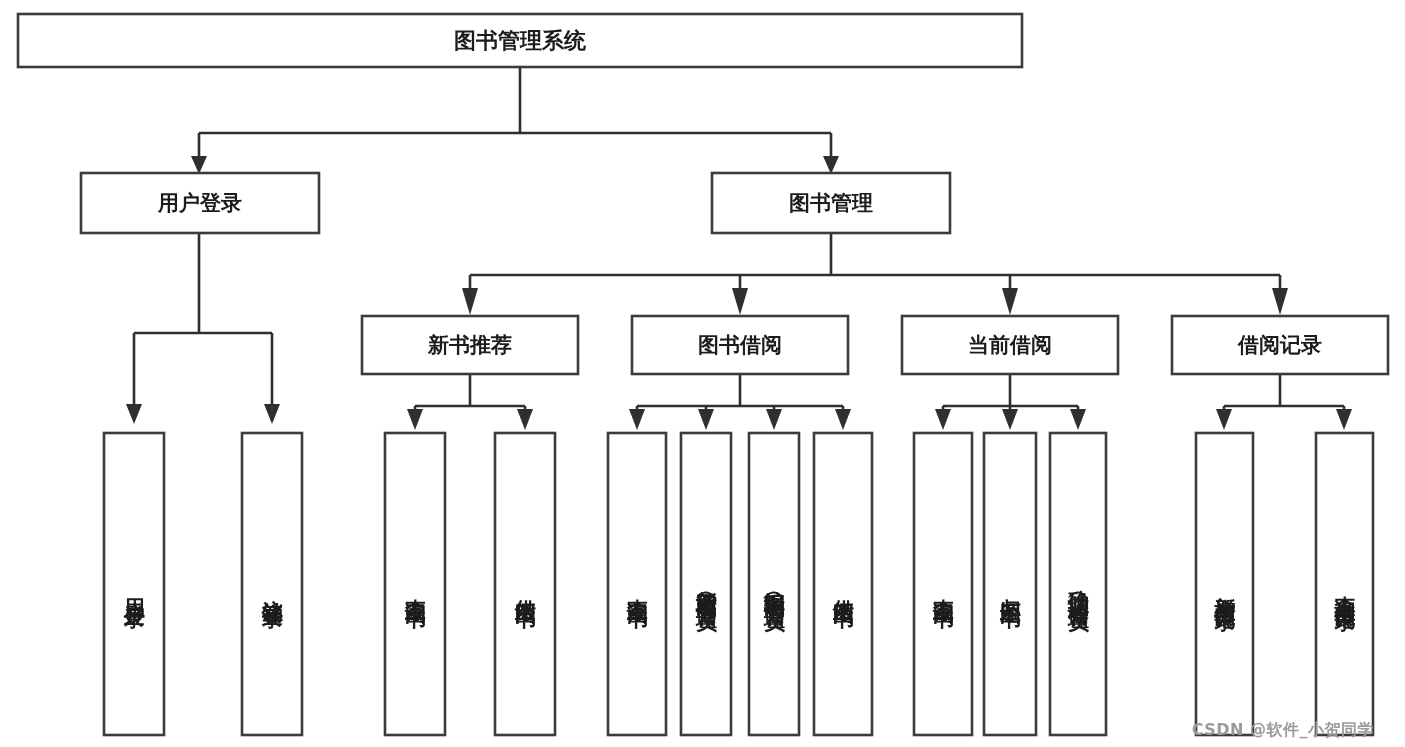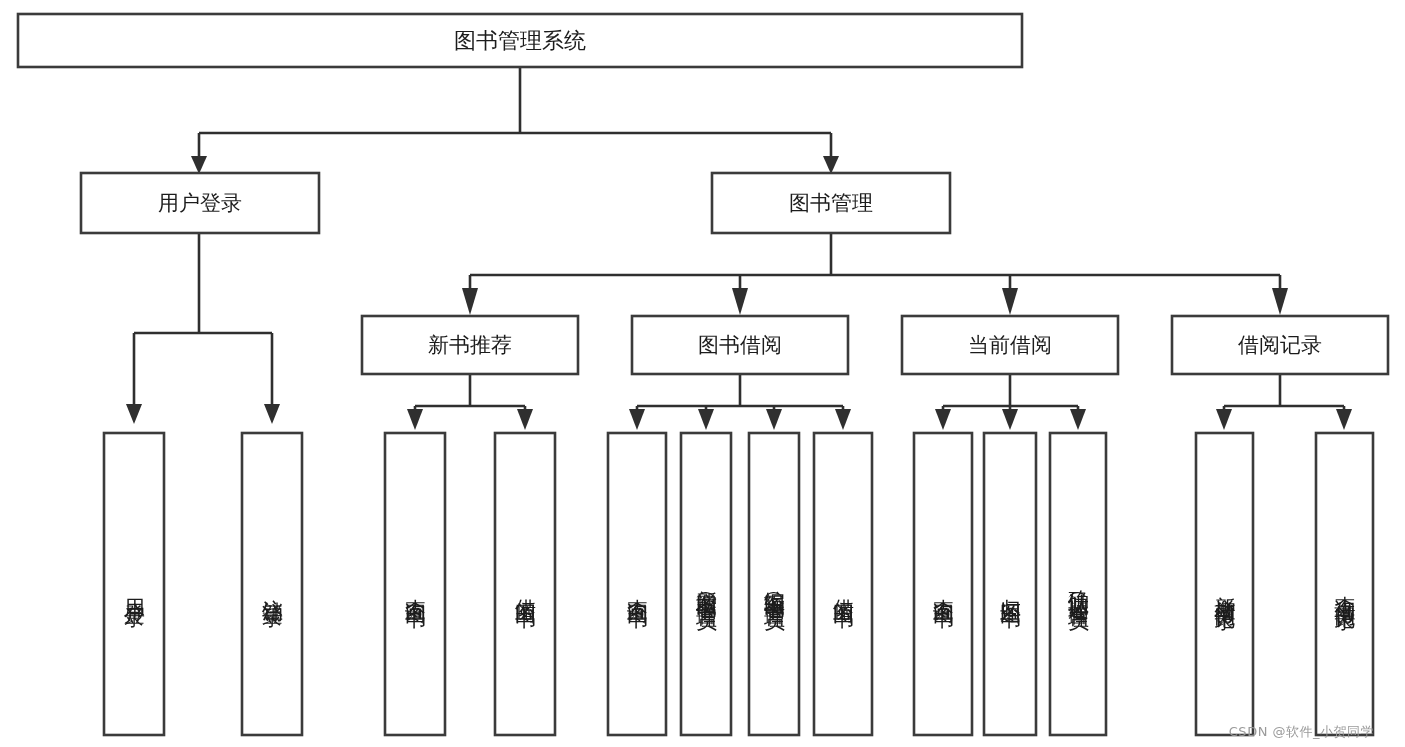--- a/index.html
+++ b/index.html
@@ -11,20 +11,21 @@
     width: 1405px;
     height: 747px;
     font-family: "DejaVu Sans", "Liberation Sans", sans-serif;
     overflow: hidden;
   }
   #diagram-root {
     position: relative;
     width: 1382px;
     height: 747px;
     background: #ffffff;
+    font-weight: bold;
   }
   svg.canvas {
     position: absolute;
     left: 0;
     top: 0;
     width: 1405px;
     height: 747px;
   }
   .node-rect {
     fill: #ffffff;
@@ -70,21 +71,21 @@
     line-height: 1;
     letter-spacing: 3px;
     color: #1c1c1c;
     white-space: nowrap;
   }
   .watermark {
     position: absolute;
     right: 8px;
     bottom: 6px;
     font-family: "DejaVu Sans", "Liberation Sans", sans-serif;
-    font-size: 13px;
+    font-size: 16px;
     color: #9a9a9a;
     letter-spacing: 0.5px;
     white-space: nowrap;
   }
 </style>
 </head>
 <body>
 
 <div id="diagram-root">
 

